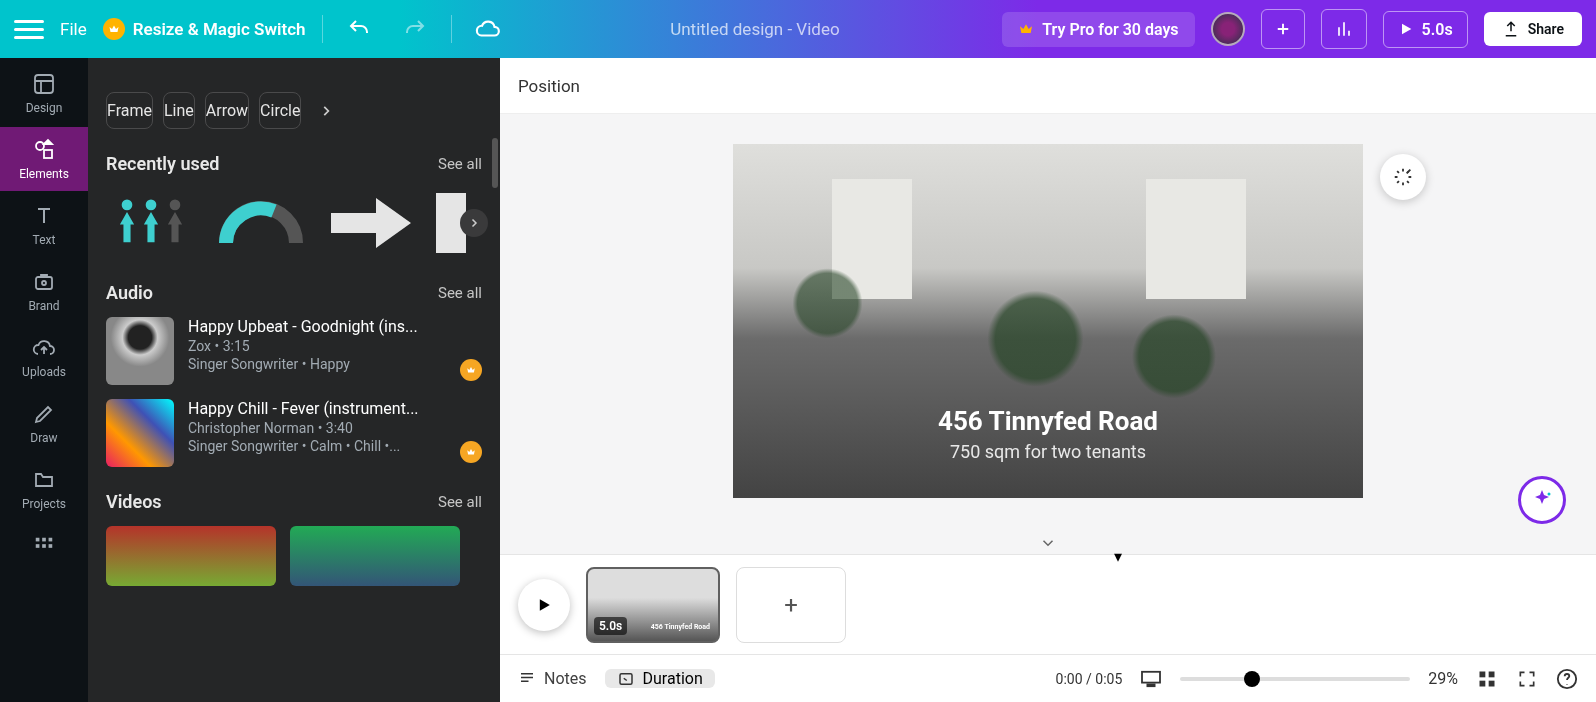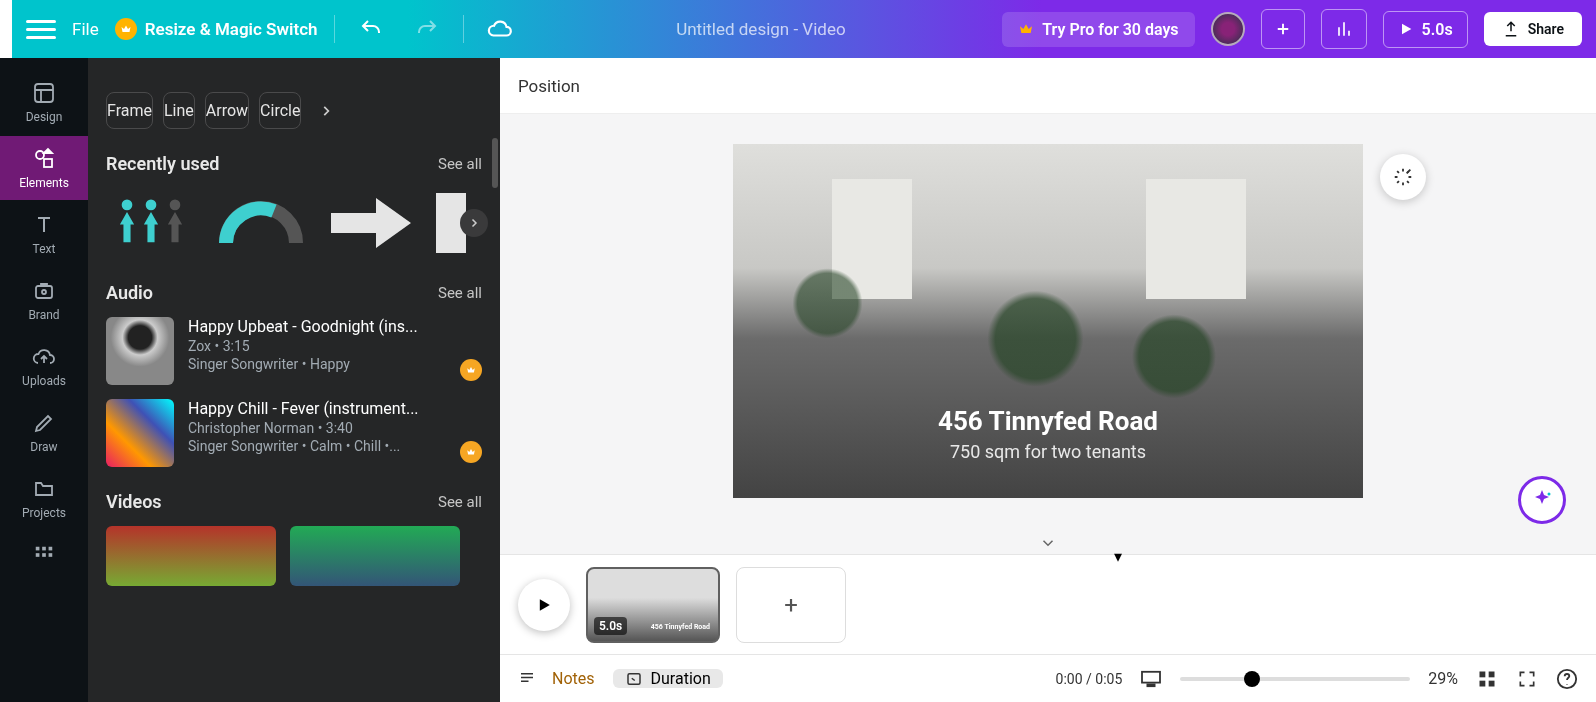--- a/index.html
+++ b/index.html
@@ -1,39 +1,39 @@
 <!DOCTYPE html>
 <html><head>
 <meta charset="utf-8">
 <style>
 * { margin: 0; padding: 0; box-sizing: border-box; font-family: -apple-system, BlinkMacSystemFont, "Segoe UI", Roboto, sans-serif; }
 body { width: 1596px; height: 702px; overflow: hidden; background: #fff; display: flex; flex-direction: column; }
 
 
-.topbar { height: 58px; background: linear-gradient(90deg, #00c4cc 0%, #00c4cc 25%, #7d2ae8 65%, #7d2ae8 100%); display: flex; align-items: center; padding: 0 14px; gap: 16px; color: #fff; margin-left: 12px; }
+.topbar { height: 58px; background: linear-gradient(90deg, #00c4cc 0%, #00c4cc 25%, #7d2ae8 65%, #7d2ae8 100%); display: flex; align-items: center; padding: 0 14px; gap: 16px; color: #fff; }
 .hamburger { width: 30px; height: 30px; display:flex; flex-direction:column; justify-content:center; gap:5px; cursor:pointer; }
 .hamburger span { height:3px; background:#fff; border-radius:2px; }
 .file-menu { font-size: 17px; cursor:pointer; }
 .resize-btn { display:flex; align-items:center; gap:8px; font-size:17px; font-weight:600; cursor:pointer; }
 .crown { width:22px; height:22px; background:#ffb300; border-radius:50%; display:flex; align-items:center; justify-content:center; }
 .crown svg { width:12px; height:12px; }
 .sep { width:1px; height:28px; background:rgba(255,255,255,0.35); }
 .icon-btn { width:40px; height:40px; display:flex; align-items:center; justify-content:center; cursor:pointer; border-radius:6px; }
 .title-input { flex:1; text-align:center; font-size:17px; color:rgba(255,255,255,0.7); }
 .try-pro { display:flex; align-items:center; gap:8px; padding: 8px 16px; background:rgba(255,255,255,0.15); border-radius:6px; font-size:16px; font-weight:600; cursor:pointer; }
 .avatar { width:34px; height:34px; border-radius:50%; background:radial-gradient(circle, #827 30%, #234); border:2px solid rgba(255,255,255,0.6); cursor:pointer; }
 .outline-btn { padding: 8px 12px; border:1px solid rgba(255,255,255,0.5); border-radius:6px; display:flex; align-items:center; justify-content:center; cursor:pointer; min-width:40px; height:40px; }
 .play-time { padding:8px 14px; border:1px solid rgba(255,255,255,0.5); border-radius:6px; display:flex; align-items:center; gap:8px; font-size:16px; font-weight:600; cursor:pointer; }
 .share-btn { padding:8px 18px; background:#fff; color:#0d1216; border-radius:6px; display:flex; align-items:center; gap:8px; font-size:14px; font-weight:600; cursor:pointer; }
 
 
 .main { flex:1; display:flex; overflow:hidden; }
 
 
-.rail { width:88px; background:#0d1216; display:flex; flex-direction:column; align-items:center; padding-top:12px; gap:2px; color:#a2abb3; }
+.rail { width:88px; background:#0d1216; display:flex; flex-direction:column; align-items:center; padding-top:3px; gap:2px; color:#a2abb3; }
 .rail-item { width:100%; display:flex; flex-direction:column; align-items:center; gap:4px; padding:10px 0; font-size:12px; cursor:pointer; }
 .rail-item.active { background:#701a75; color:#fff; border-radius:0; }
 .rail-ic { width:26px; height:26px; display:flex; align-items:center; justify-content:center; }
 
 
 .panel { width:412px; background:#252627; position:relative; padding:18px; color:#e5e5e5; overflow:hidden; }
 .search { background:#fff; border-radius:8px; height:44px; display:flex; align-items:center; padding:0 14px; gap:10px; }
 .search input { border:none; outline:none; font-size:17px; flex:1; color:#333; }
 .chips { display:flex; gap:10px; margin-top:16px; align-items:center; }
 .chip { padding:8px 0; border:1px solid #4a4a4b; border-radius:8px; font-size:16px; cursor:pointer; white-space:nowrap; }
@@ -83,21 +83,21 @@
 .timeline { height:100px; border-top:1px solid #e5e5e5; display:flex; align-items:center; padding:0 18px; gap:16px; position:relative; }
 .play-circle { width:52px; height:52px; border-radius:50%; box-shadow:0 2px 8px rgba(0,0,0,0.25); display:flex; align-items:center; justify-content:center; cursor:pointer; background:#fff; }
 .frame-thumb { width:134px; height:76px; border:2px solid #606060; border-radius:8px; background:linear-gradient(#ddd 40%, #555); position:relative; overflow:hidden; cursor:pointer; }
 .frame-duration { position:absolute; left:6px; bottom:6px; background:rgba(0,0,0,0.6); color:#fff; font-size:12px; padding:2px 5px; border-radius:4px; font-weight:600;}
 .frame-text { position:absolute; right:8px; bottom:10px; color:#fff; font-size:7px; text-align:center; font-weight:700;}
 .playhead { position:absolute; left:614px; top:-8px; color:#000; }
 .add-page { width:110px; height:76px; border:1px solid #ddd; border-radius:8px; display:flex; align-items:center; justify-content:center; font-size:24px; color:#555; cursor:pointer; }
 
 
 .bottombar { height:48px; border-top:1px solid #e5e5e5; display:flex; align-items:center; padding:0 18px; gap:18px; }
-.notes-btn { display:flex; align-items:center; gap:16px; font-size:16px; cursor:pointer; color:#a16207; }
+.notes-btn { display:flex; align-items:center; gap:8px; font-size:16px; cursor:pointer; color:#404040; }
 .duration-btn { display:flex; align-items:center; gap:8px; font-size:16px; cursor:pointer; background:#e8e8e8; padding:0 12px; border-radius:6px; }
 .spacer { flex:1; }
 .time-display { font-size:14px; color:#333; }
 .zoom-slider { width:230px; height:4px; background:#ddd; border-radius:2px; position:relative; cursor:pointer; }
 .zoom-handle { position:absolute; left:64px; top:-6px; width:16px; height:16px; background:#000; border-radius:50%; }
 .zoom-pct { font-size:16px; color:#333; }
 .bb-icon { width:22px; height:22px; cursor:pointer; color:#333; display:flex; align-items:center; justify-content:center; }
 </style>
 </head>
 <body>

